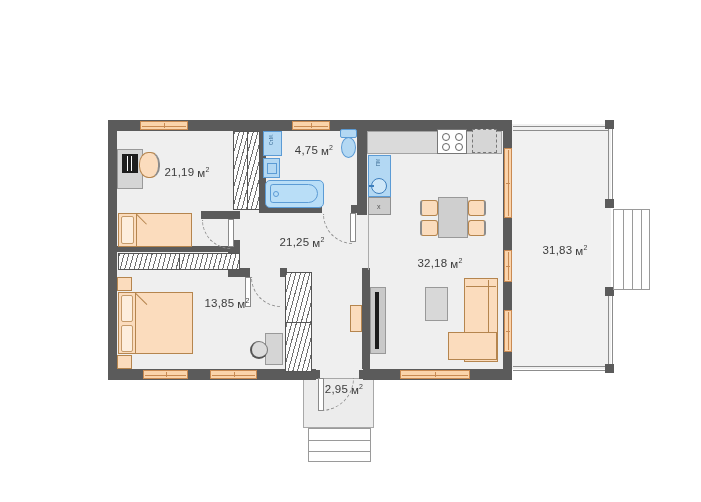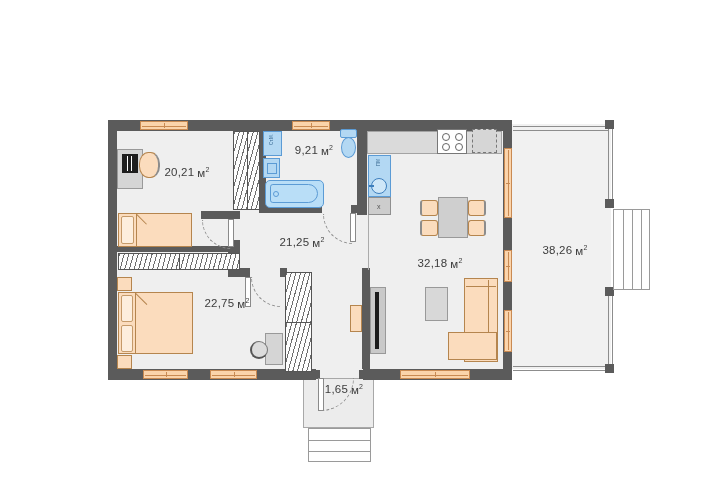--- a/index.html
+++ b/index.html
@@ -214,34 +214,34 @@
     <div class="abs" style="left:1px;top:7px;width:30px;height:1px;background:#b5854e;"></div>
   </div>
   <div class="abs wood" style="left:448px;top:332px;width:49px;height:28px;"></div>
   <div class="abs grayf" style="left:425px;top:287px;width:23px;height:34px;background:#d8d8d8;"></div>
   <div class="abs" style="left:370px;top:287px;width:16px;height:67px;background:#c9c9c9;border:1px solid #999;">
     <div class="abs" style="left:4px;top:4px;width:4px;height:57px;background:#1a1a1a;"></div>
   </div>
   <div class="abs wood" style="left:350px;top:305px;width:12px;height:27px;"></div>
 
   <div class="rlabel" style="left:187px;top:172px;">
-    <span>20,21</span><span class="un"><span>м</span><sup>2</sup></span>
+    <span>21,19</span><span class="un"><span>м</span><sup>2</sup></span>
   </div>
   <div class="rlabel" style="left:314px;top:150px;">
-    <span>9,21</span><span class="un"><span>м</span><sup>2</sup></span>
+    <span>4,75</span><span class="un"><span>м</span><sup>2</sup></span>
   </div>
   <div class="rlabel" style="left:302px;top:242px;">
     <span>21,25</span><span class="un"><span>м</span><sup>2</sup></span>
   </div>
   <div class="rlabel" style="left:227px;top:303px;">
-    <span>22,75</span><span class="un"><span>м</span><sup>2</sup></span>
+    <span>13,85</span><span class="un"><span>м</span><sup>2</sup></span>
   </div>
   <div class="rlabel" style="left:440px;top:263px;">
     <span>32,18</span><span class="un"><span>м</span><sup>2</sup></span>
   </div>
   <div class="rlabel" style="left:565px;top:250px;">
-    <span>38,26</span><span class="un"><span>м</span><sup>2</sup></span>
+    <span>31,83</span><span class="un"><span>м</span><sup>2</sup></span>
   </div>
   <div class="rlabel" style="left:344px;top:389px;">
-    <span>1,65</span><span class="un"><span>м</span><sup>2</sup></span>
+    <span>2,95</span><span class="un"><span>м</span><sup>2</sup></span>
   </div>
 
 </div>
 
 </body></html>

